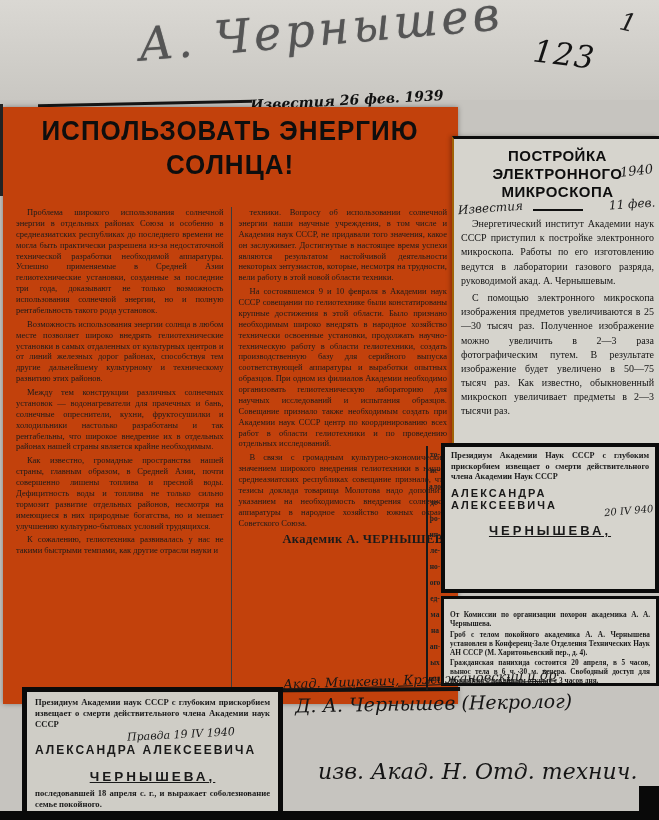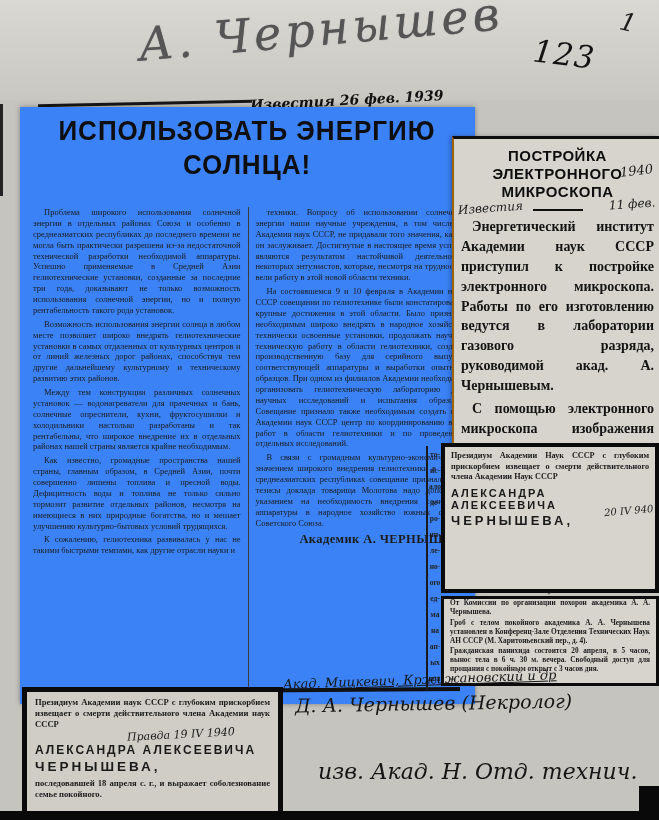--- a/index.html
+++ b/index.html
@@ -13,61 +13,61 @@
         letter-spacing:4px;transform:rotate(-5deg);text-shadow:0 0 1px #777;}
   .hw-page-number{position:absolute;left:620px;top:8px;font-size:25px;color:#1d1d1d;
         transform:rotate(14deg);}
   .hw-folio{position:absolute;left:533px;top:36px;font-size:31px;color:#141414;
         transform:rotate(7deg);letter-spacing:1px;}
   .top-underline{position:absolute;left:38px;top:102px;width:214px;height:3px;
         background:#161616;transform:rotate(-1.2deg);}
   .annot-solar{position:absolute;left:250px;top:92px;font-size:14px;color:#111;
         transform:rotate(-3deg);font-weight:bold;}
   
-  .clip1{position:absolute;left:20px;top:107px;width:455px;height:597px;
-        background:#3b82f6;box-shadow:0 0 5px rgba(0,0,0,.35);}
+  .clip1{position:absolute;left:3px;top:107px;width:455px;height:597px;
+        background:#c2410c;box-shadow:0 0 5px rgba(0,0,0,.35);}
   .clip1 .headline{position:absolute;top:10px;left:4px;width:446px;text-align:center;
         font-family:"Liberation Sans",sans-serif;font-weight:bold;font-size:26px;
         letter-spacing:1px;transform:scaleY(1.08);color:#0e0e0e;}
   .cols{position:absolute;top:52px;left:6px;right:4px;bottom:6px;display:flex;}
   .col{width:50%;padding:0 7px;font-size:8.5px;line-height:1.28;text-align:justify;
         color:#1b1b1b;box-sizing:border-box;margin-top:48px;}
   .col p{margin:0 0 3px;text-indent:11px;}
   .col-left{border-right:1px solid #3c3c3c;}
   .signature{text-align:right;font-weight:bold;font-size:12.5px;margin-top:5px;
         letter-spacing:.4px;text-indent:0 !important;}
   .rule-bottom{position:absolute;left:160px;top:688px;width:300px;height:4px;
         background:#101010;transform:rotate(-.4deg);}
   
   .clip2{position:absolute;left:452px;top:136px;width:207px;height:310px;
         background:#d6d4cd;border-top:3px solid #0d0d0d;border-left:2px solid #a16207;
         box-sizing:border-box;padding:8px 5px 0 7px;box-shadow:-2px 0 4px rgba(0,0,0,.25);}
   .clip2 .headline2{text-align:center;font-family:"Liberation Sans",sans-serif;
         font-weight:bold;font-size:15px;line-height:1.2;letter-spacing:.5px;color:#0e0e0e;}
   .h2rule{width:50px;height:2px;background:#111;margin:8px auto 6px;}
-  .clip2 p{font-size:14px;line-height:1.42;text-align:justify;margin:0 0 3px;
-        text-indent:11px;color:#141414;font-weight:bold;}
+  .clip2 p{font-size:10px;line-height:1.42;text-align:justify;margin:0 0 3px;
+        text-indent:11px;color:#141414;}
   .annot-m-source{position:absolute;left:4px;top:62px;font-size:12px;transform:rotate(-4deg);}
   .annot-m-year{position:absolute;right:6px;top:24px;font-size:13px;transform:rotate(-6deg);}
   .annot-m-date{position:absolute;right:4px;top:58px;font-size:12px;transform:rotate(-4deg);}
   
   .sliver-rule{position:absolute;left:426px;top:446px;width:2px;height:244px;background:#1a1a1a;}
   .sliver{position:absolute;left:429px;top:447px;width:12px;height:242px;overflow:hidden;
         font-size:7.5px;font-weight:bold;line-height:16px;color:#222;text-align:center;}
   
   .obit-right{position:absolute;left:441px;top:443px;width:218px;height:150px;
         background:#d6d4cd;border:4px solid #0b0b0b;box-sizing:border-box;padding:4px 6px;}
   .obit-lead,.obit-tail{font-size:8.2px;font-weight:bold;text-align:justify;line-height:1.3;}
   .obit-name1{text-align:left;font-family:"Liberation Sans",sans-serif;font-weight:bold;
         font-size:11px;letter-spacing:2px;margin-top:4px;}
-  .obit-name2{font-family:"Liberation Sans",sans-serif;font-weight:bold;
-        font-size:13px;letter-spacing:3px;margin:2px 0 4px;}
+  .obit-name2{text-align:center;font-family:"Liberation Sans",sans-serif;font-weight:bold;
+        font-size:13px;letter-spacing:3px;margin:12px 0 4px;text-decoration:underline;}
   .annot-or-date{position:absolute;right:2px;top:58px;font-size:10px;transform:rotate(-5deg);}
   .commission{position:absolute;left:441px;top:596px;width:218px;height:90px;
-        background:#d6d4cd;border:3px solid #0b0b0b;box-sizing:border-box;padding:0 6px;}
+        background:#d6d4cd;border:3px solid #0b0b0b;box-sizing:border-box;padding:12px 6px;}
   .commission p{font-size:7.3px;font-weight:bold;line-height:1.22;text-align:justify;
         margin:0 0 2px;}
   .obit-left{position:absolute;left:22px;top:687px;width:261px;height:133px;
         background:#cfcdc6;border:5px solid #0a0a0a;border-bottom:none;
         box-sizing:border-box;padding:5px 8px;}
   .obit-left .obit-lead,.obit-left .obit-tail{font-size:8.6px;}
   .obit-left .obit-name1{font-size:12px;margin-top:12px;}
   .obit-left .obit-name2{font-size:13.5px;}
   .annot-ol-date{position:absolute;left:100px;top:36px;font-size:11px;transform:rotate(-3deg);}
   

